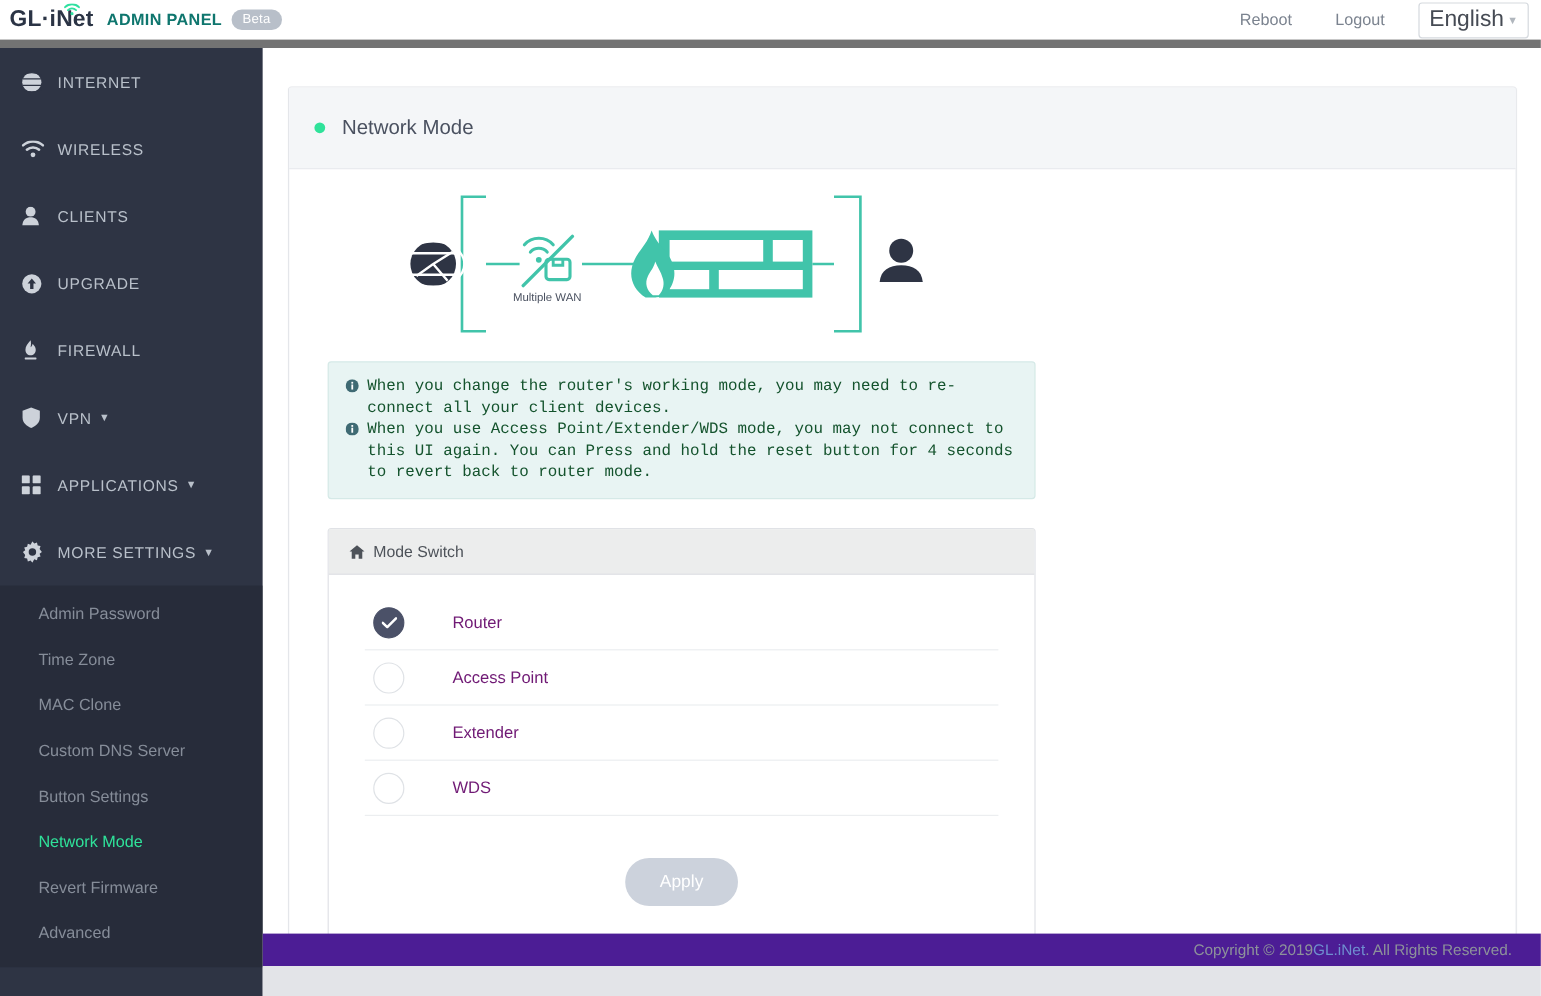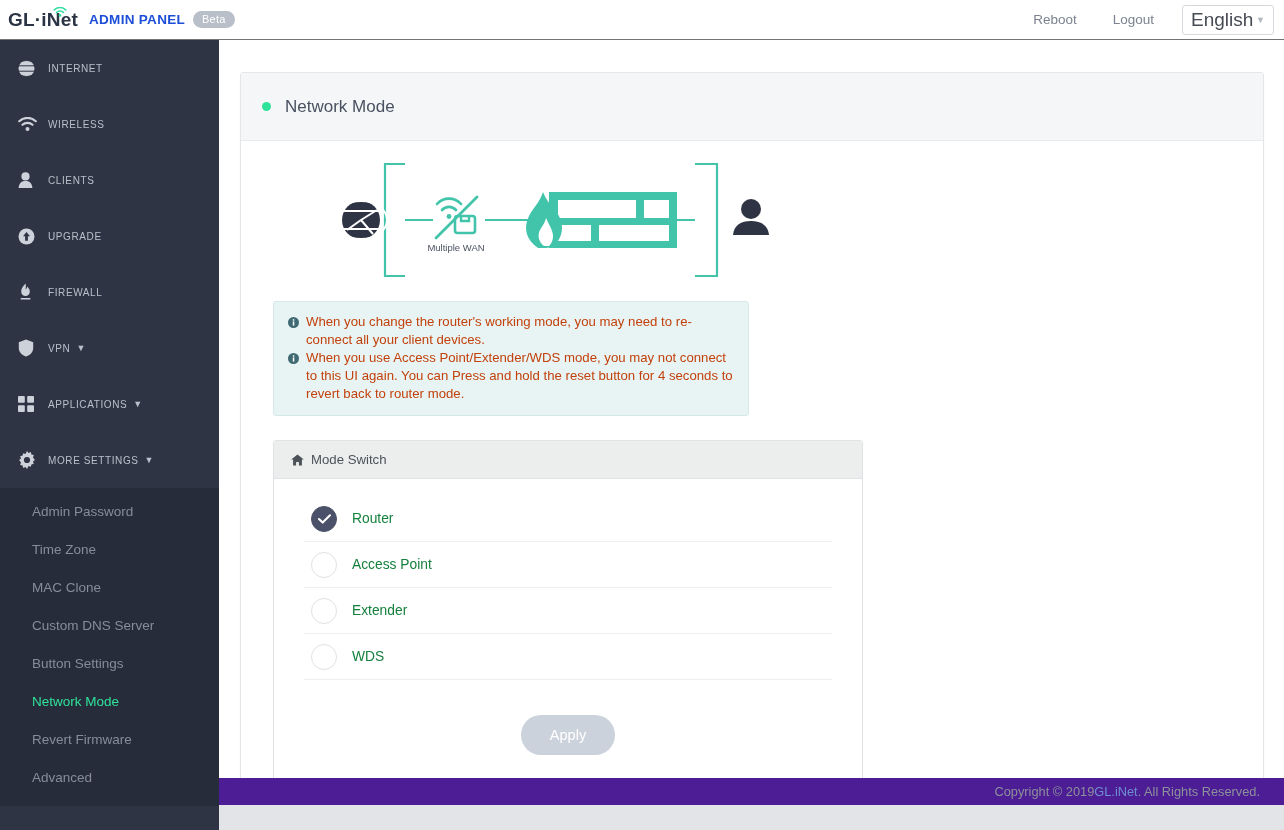--- a/index.html
+++ b/index.html
@@ -9,33 +9,33 @@
     font-family:"Liberation Sans", sans-serif;
     background:#ffffff;
     overflow:hidden;
     position:relative;
   }
 
   
   .topbar{
     position:absolute; left:0; top:0; width:1284px; height:40px;
     background:#ffffff; display:flex; align-items:center;
-    border-bottom:1px solid #737373;
+    border-bottom:7px solid #737373;
   }
   .brand{ display:flex; align-items:center; padding-left:8px; }
   .brand-logo{
     font-size:19px; font-weight:bold; color:#2b3445;
     letter-spacing:.2px; position:relative; line-height:1;
     font-family:"Liberation Sans", sans-serif;
   }
   .wifi-mark{
     position:absolute; left:45px; top:-9px; width:14px; height:10px;
   }
   .brand-sub{
-    font-size:13.5px; font-weight:bold; color:#1d4ed8;
+    font-size:13.5px; font-weight:bold; color:#0f766e;
     margin-left:11px; letter-spacing:.3px;
   }
   .beta{
     margin-left:8px; background:#b8bfc9; color:#ffffff;
     font-size:11px; padding:2px 9px 3px; border-radius:9px;
     letter-spacing:.2px;
   }
   .top-right{
     margin-left:auto; display:flex; align-items:center; padding-right:10px;
   }
@@ -58,21 +58,21 @@
   }
   .nav-item{
     height:56px; display:flex; align-items:center; padding-left:18px;
     cursor:pointer;
   }
   .nav-ico{
     width:30px; display:flex; align-items:center; justify-content:flex-start;
     color:#cdd2da; flex:0 0 30px;
   }
   .nav-label{
-    font-size:10px; color:#b9c0ca; letter-spacing:.6px;
+    font-size:13px; color:#b9c0ca; letter-spacing:.6px;
   }
   .nav-caret{
     margin-left:6px; color:#b9c0ca; font-size:9px; line-height:1;
   }
   .submenu{ background:#272c3a; padding:4px 0 10px; }
   .sub-item{
     height:38px; display:flex; align-items:center; padding-left:32px;
     font-size:13.5px; color:#868d99; cursor:pointer;
   }
   .sub-item.active{ color:#2fe29a; }
@@ -97,24 +97,24 @@
   }
   .panel-title{ font-size:17px; color:#4a5160; }
   .panel-body{ padding:0 16px 22px; }
 
   
   .diagram{ height:158px; display:flex; align-items:center; justify-content:flex-start; }
   .diagram svg{ margin-left:76px; }
 
   
   .notice{
-    margin:2px 0 0 16px; width:476px; background:#e8f4f3;
+    margin:2px 0 0 16px; width:590px; background:#e8f4f3;
     border:1px solid #d5e9e7; border-radius:3px;
-    padding:11px 14px 12px; color:#c2410c;
-    font-size:13.2px; line-height:18px;
+    padding:11px 14px 12px; color:#14532d;
+    font-size:13.2px; line-height:18px;font-family:Liberation Mono, monospace;
   }
   .notice-line{ display:flex; }
   .info-ico{ flex:0 0 15px; margin-top:2px; }
   .notice-txt{ padding-left:3px; }
 
   
   .mode-card{
     margin:24px 0 0 16px; width:590px;
     border:1px solid #e0e2e6; border-radius:3px; background:#fff;
   }
@@ -128,21 +128,21 @@
   .mode-row{
     height:46px; display:flex; align-items:center;
     border-bottom:1px solid #eceef0; cursor:pointer;
   }
   .radio{
     width:26px; height:26px; border-radius:50%;
     border:1px solid #dfe2e6; background:#fff; margin-left:7px;
     flex:0 0 26px; display:flex; align-items:center; justify-content:center;
   }
   .radio.sel{ background:#4b5168; border-color:#4b5168; }
-  .mode-label{ margin-left:15px; font-size:13.8px; color:#15803d; }
+  .mode-label{ margin-left:40px; font-size:13.8px; color:#701a75; }
   .apply-wrap{ padding:24px 0 26px; display:flex; justify-content:center; }
   .apply-btn{
     width:94px; height:40px; border-radius:20px; border:none;
     background:#ccd2dc; color:#ffffff; font-size:14.5px;
     font-family:"Liberation Sans", sans-serif; cursor:default;margin-top:11px;
   }
 
   
   .footer{
     position:absolute; left:219px; top:778px; width:1065px; height:27px;

